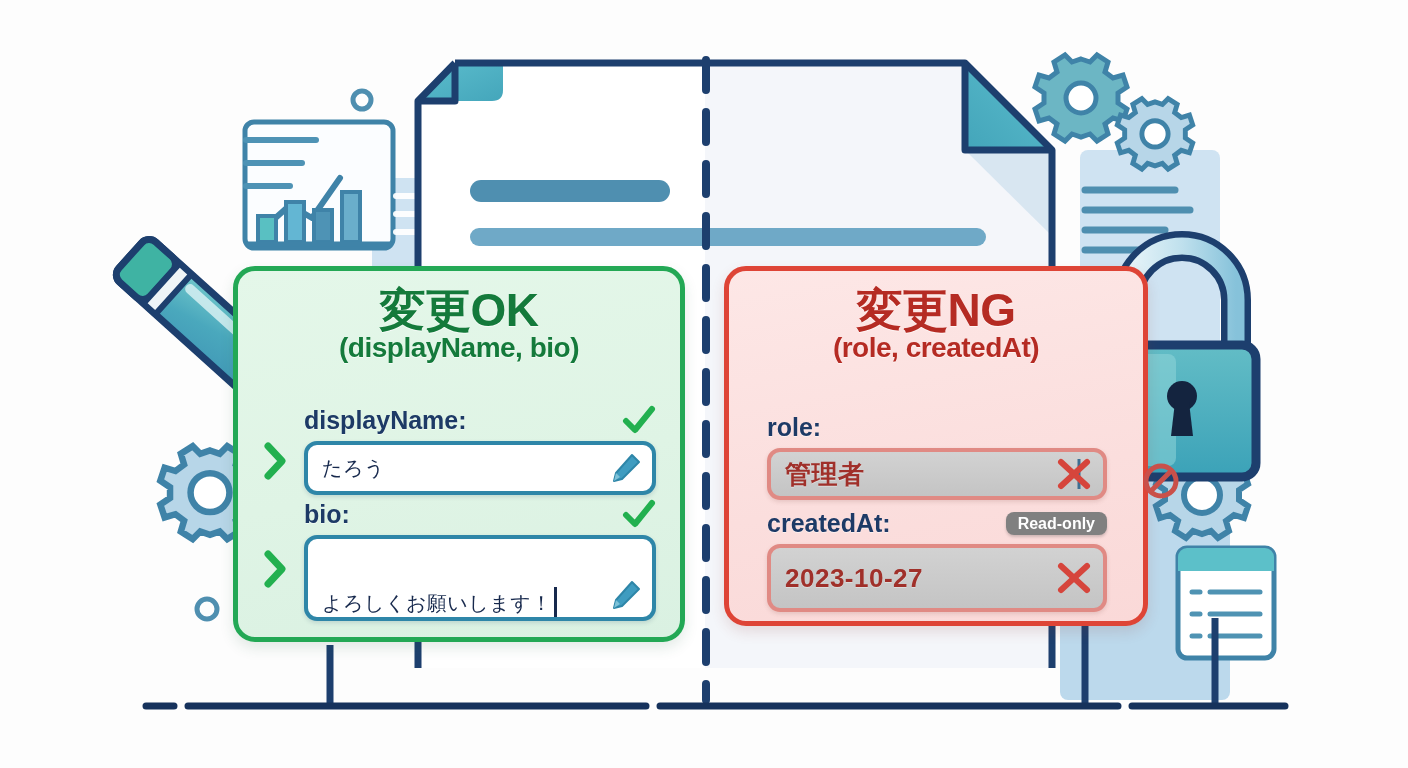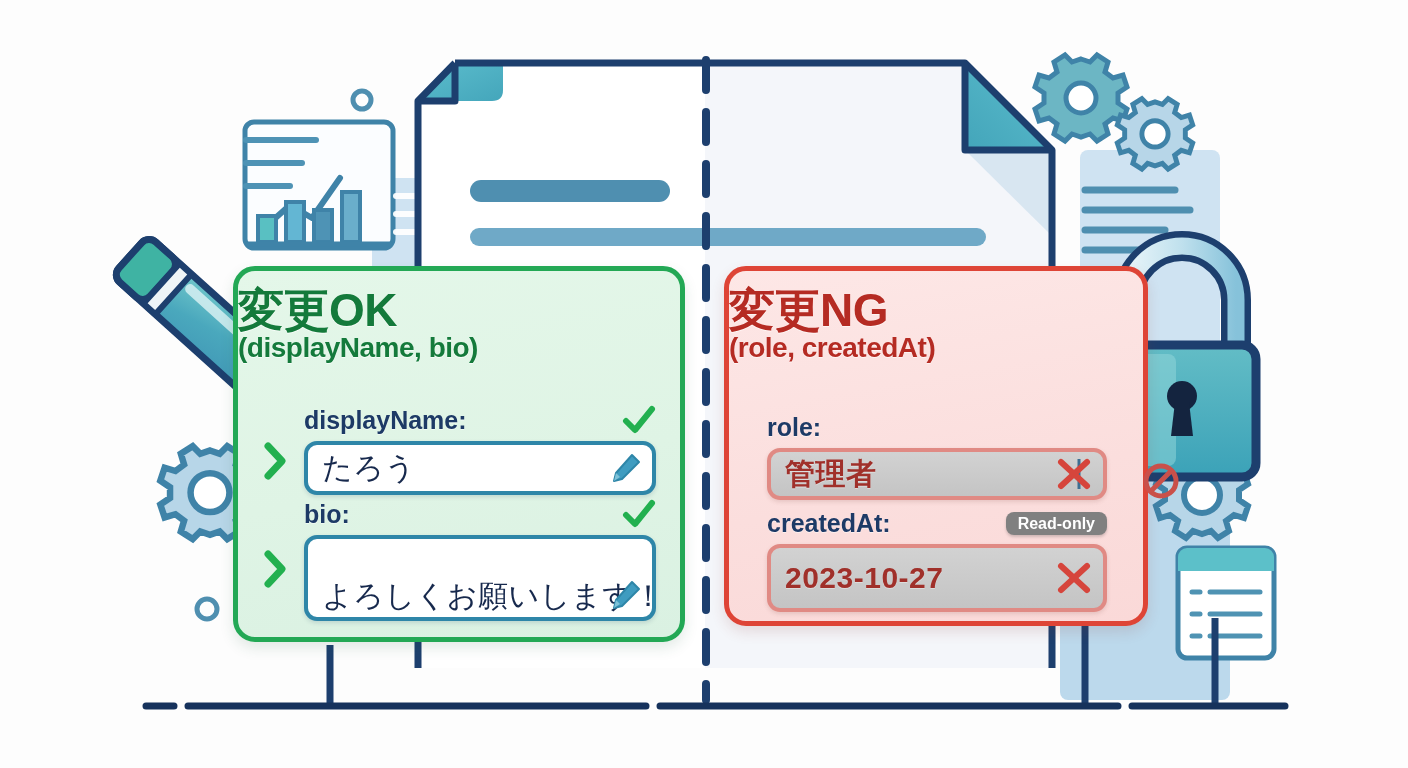--- a/index.html
+++ b/index.html
@@ -23,21 +23,21 @@
     box-shadow:0 6px 14px rgba(40,90,60,.13);
   }
   #card-ng{
     left:724px;top:266px;width:424px;height:360px;
     background:linear-gradient(170deg,#fde7e6 0%,#fbdedd 60%,#fad9d8 100%);
     border:5px solid #de4436;
     box-shadow:0 6px 14px rgba(140,50,40,.14);
   }
 
   .card-title{
-    text-align:left;font-weight:bold;line-height:1.04;
+    text-align:center;font-weight:bold;line-height:1.04;
     letter-spacing:-.5px;
     padding-top:16px;
   }
   #card-ok .card-title{color:#147a3b;text-shadow:0 1px 0 rgba(255,255,255,.65);}
   #card-ng .card-title{color:#b52b23;text-shadow:0 1px 0 rgba(255,255,255,.6);}
   .title-main{font-size:46px;display:block;}
   .title-sub{font-size:28px;display:block;margin-top:-2px;}
 
   .field-block{position:relative;}
   .field-label{
@@ -48,37 +48,37 @@
   .row-head .spacer{flex:1;}
 
   
   .inp{
     position:relative;box-sizing:border-box;
     background:#ffffff;border:4px solid #2e86a8;border-radius:13px;
     display:flex;align-items:center;
     box-shadow:0 2px 4px rgba(30,70,100,.16);
   }
   .inp .val{
-    font-size:30px;color:#17294d;font-weight:500;
+    font-size:20px;color:#17294d;font-weight:500;
     padding-left:14px;letter-spacing:.5px;white-space:nowrap;
   }
   .caret{
     display:inline-block;width:3px;height:30px;background:#17294d;
     margin-left:2px;vertical-align:-5px;
   }
   
   .inp-lock{
     position:relative;box-sizing:border-box;
     background:linear-gradient(180deg,#d2d2d2 0%,#c4c4c4 100%);
     border:4px solid #e08a84;border-radius:13px;
     display:flex;align-items:center;
     box-shadow:0 2px 4px rgba(120,60,55,.16);
   }
   .inp-lock .val{
-    font-size:30px;color:#a0302a;font-weight:bold;
+    font-size:26px;color:#a0302a;font-weight:bold;
     padding-left:14px;letter-spacing:.5px;white-space:nowrap;
     text-shadow:0 1px 0 rgba(255,255,255,.35);
   }
   .badge-ro{
     background:#808080;color:#ffffff;font-size:16px;font-weight:bold;
     border-radius:8px;padding:3px 12px 3px 12px;line-height:1.08;
     box-shadow:0 2px 3px rgba(0,0,0,.18);
   }
   .icon-slot{position:absolute;right:10px;top:50%;transform:translateY(-50%);
     display:flex;align-items:center;justify-content:center;}

